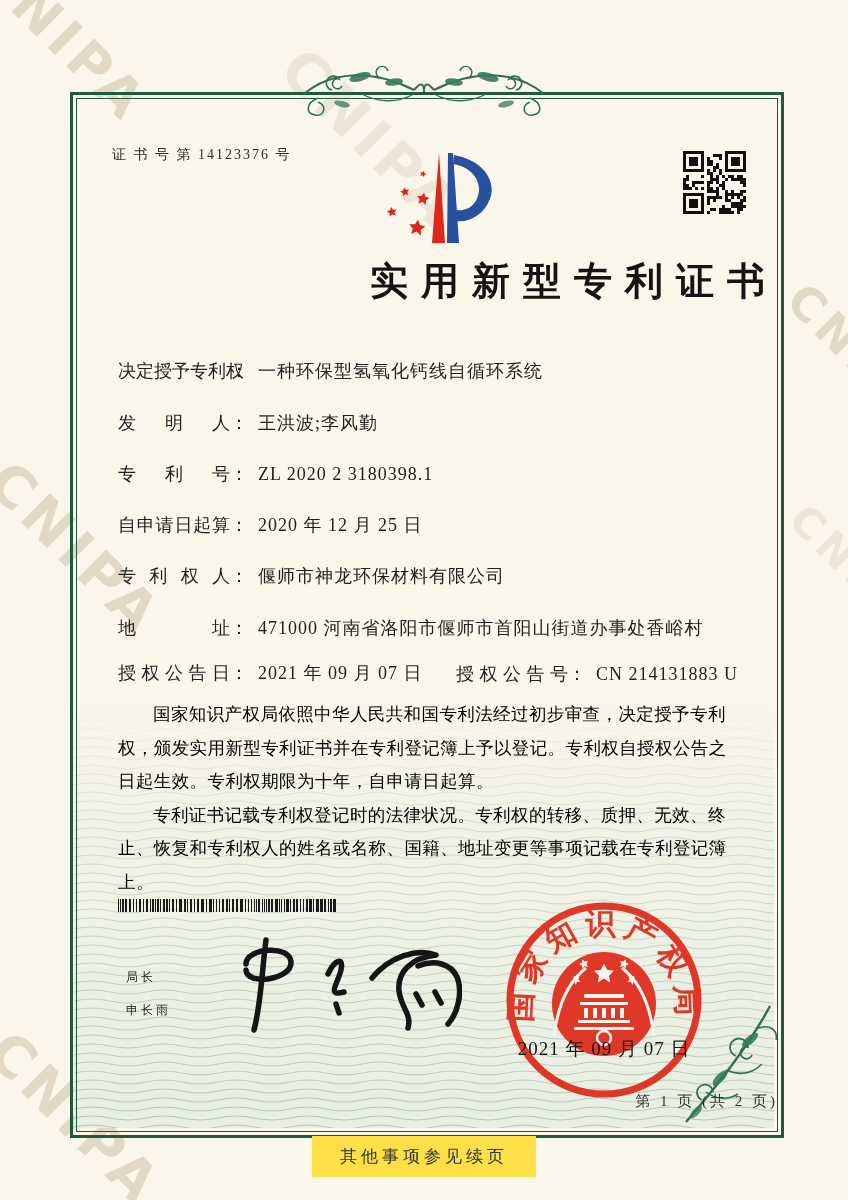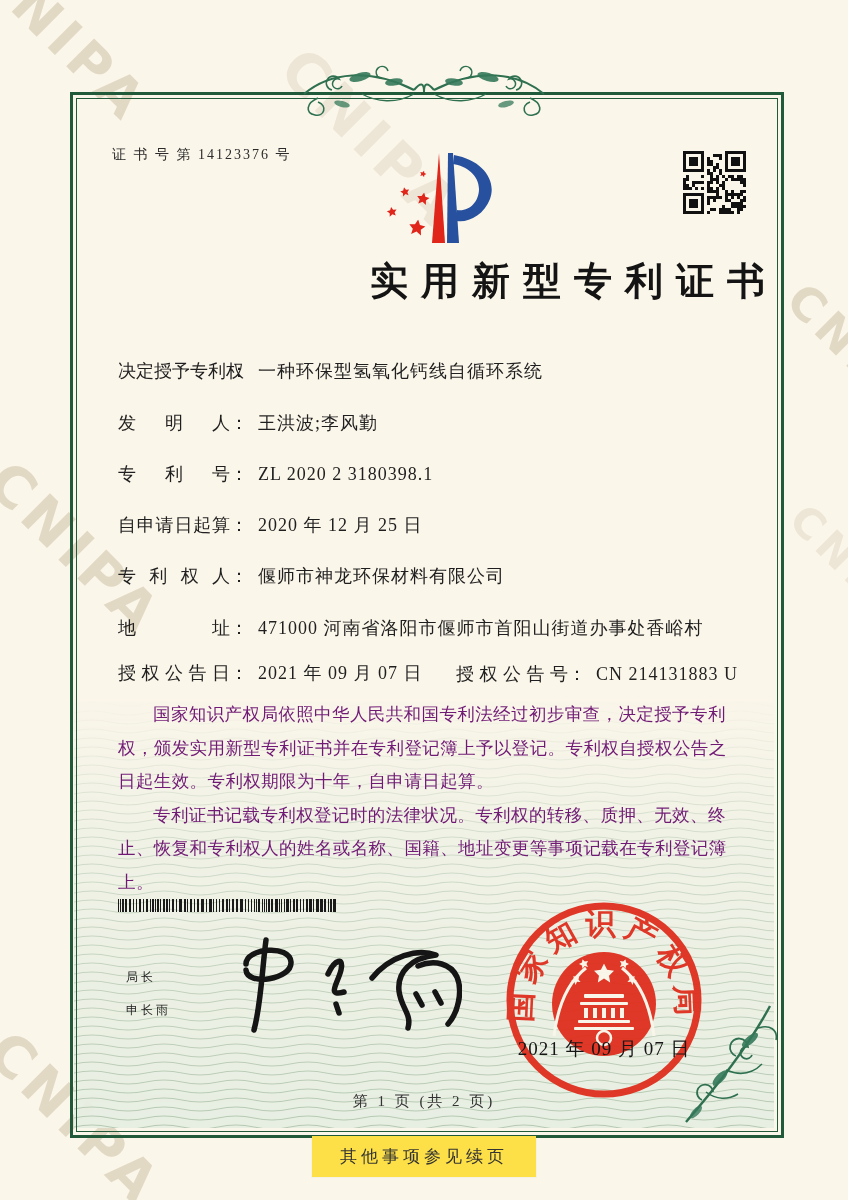--- a/index.html
+++ b/index.html
@@ -29,35 +29,35 @@
   .title{position:absolute;left:70px;top:256px;width:708px;text-align:right;
          font-size:38px;font-weight:700;letter-spacing:13px;text-indent:13px;color:#141414;z-index:3;}
 
   .fields{position:absolute;left:118px;top:355px;width:616px;z-index:3;font-size:18px;color:#1f1f1f;}
   .frow{position:absolute;left:0;white-space:nowrap;}
   .flabel{display:inline-block;width:112px;text-align:justify;text-align-last:justify;vertical-align:bottom;}
   .fvalue{margin-left:10px;letter-spacing:1px;}
   .fpair2{position:absolute;left:338px;top:1px;}
 
   .body-text{position:absolute;left:118px;top:698px;width:614px;z-index:3;
-             font-size:17.5px;line-height:1.92;color:#701a75;letter-spacing:0.4px;}
+             font-size:17.5px;line-height:1.92;color:#000000;letter-spacing:0.4px;}
   .body-text p{margin:0;text-indent:2em;}
 
   .barcode{position:absolute;left:118px;top:899px;z-index:3;}
 
   .director{position:absolute;left:126px;z-index:3;font-size:12px;color:#1d1d1d;letter-spacing:3px;}
   .director.t1{top:969px;}
   .director.t2{top:1002px;}
   .signature{position:absolute;left:232px;top:922px;z-index:4;}
 
   .seal{position:absolute;left:502px;top:898px;z-index:4;}
   .seal-date{position:absolute;left:512px;top:1036px;width:184px;text-align:center;
              font-size:19px;color:#161616;letter-spacing:1px;z-index:5;white-space:nowrap;}
 
-  .page-number{position:absolute;left:70px;top:1092px;width:708px;text-align:center;
+  .page-number{position:absolute;left:70px;top:1092px;width:708px;text-align:right;
                font-size:15px;letter-spacing:3px;color:#333;z-index:3;}
 
   .cont-note{position:absolute;left:50%;transform:translateX(-50%);top:1136px;
              background:#fde047;padding:9px 28px;font-size:17px;letter-spacing:4px;
              color:#333;z-index:3;box-shadow:0 0 0 1px rgba(0,0,0,0.02);}
 </style>
 </head>
 <body>
 
 <div class="page">

